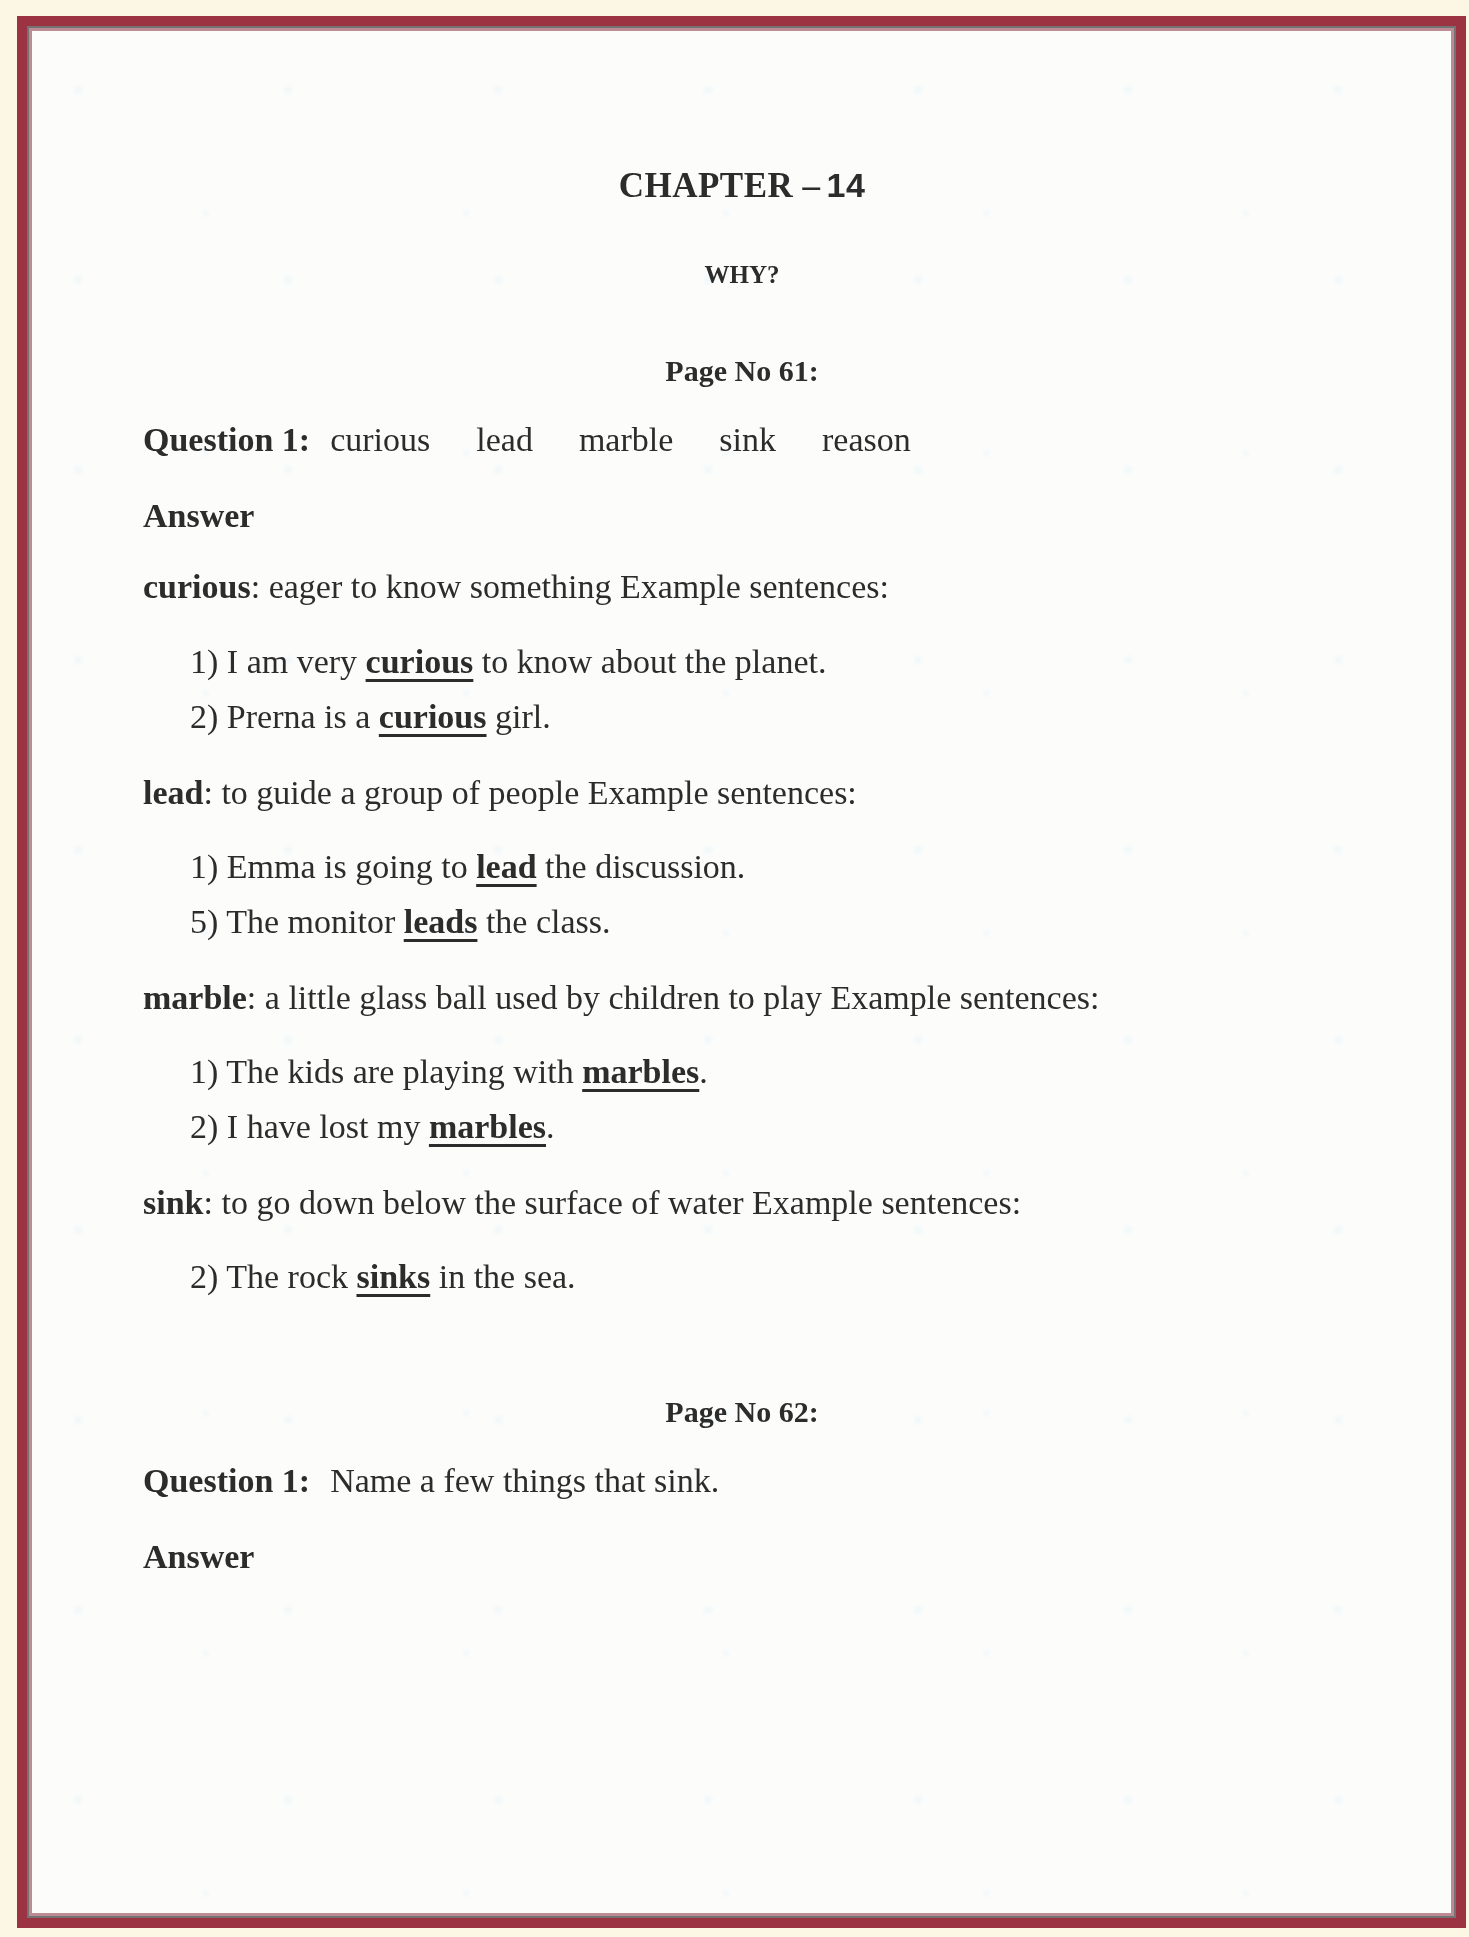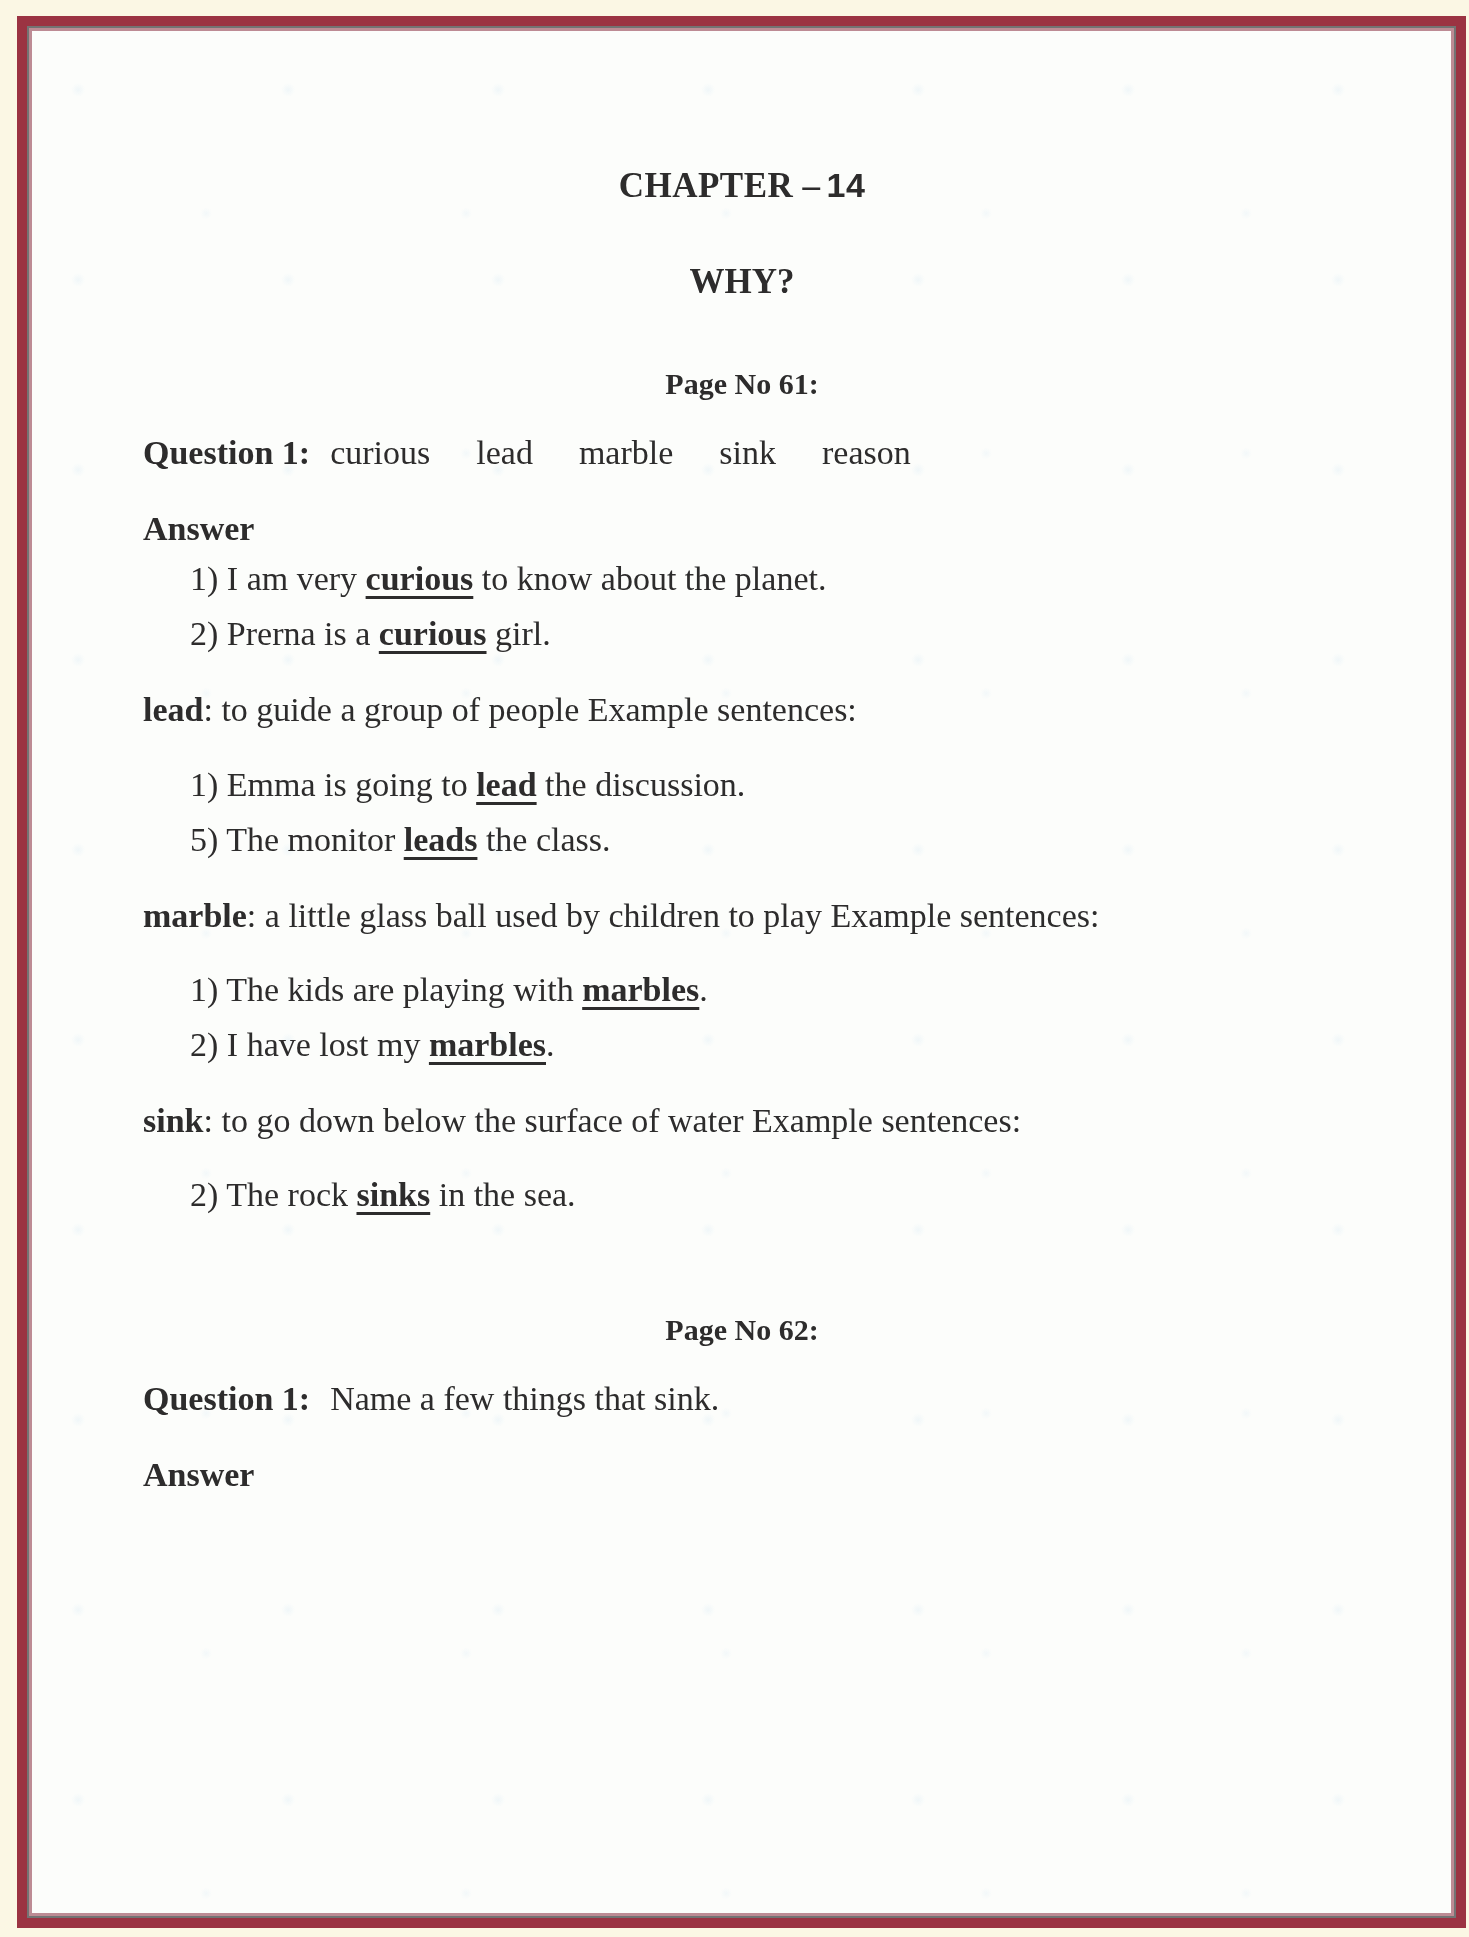--- a/index.html
+++ b/index.html
@@ -49,21 +49,21 @@
     letter-spacing: 0.5px;
   }
   .chapter .num {
     font-family: "Liberation Sans", sans-serif;
     font-size: 34px;
     margin-left: 6px;
   }
   .chapter-title {
     margin: 50px 0 0 0;
     text-align: center;
-    font-size: 35px;
+    font-size: 25px;
     font-weight: bold;
   }
   .page-no {
     margin: 88px 0 0 0;
     text-align: center;
     font-size: 30px;
     font-weight: bold;
   }
   .page-no.first {
     margin-top: 60px;
@@ -113,20 +113,21 @@
         <h1 class="chapter-title">WHY?</h1>
 
         <h2 class="page-no first">Page No 61:</h2>
 
         <p class="question-line"><strong>Question 1:</strong><span id="qwords"><span class="qword">curious</span><span class="qword">lead</span><span class="qword">marble</span><span class="qword">sink</span><span class="qword">reason</span></span></p>
 
         <p class="answer">Answer</p>
 
         <div id="definitions">
             <div class="def-block">
+              <p class="def-line"><span class="def-word">curious</span><span>: eager to know something Example sentences:</span></p>
               <div class="examples">
                 <p class="ex-line"><span>1) I am very </span><span class="ex-term">curious</span><span> to know about the planet.</span></p>
                 <p class="ex-line"><span>2) Prerna is a </span><span class="ex-term">curious</span><span> girl.</span></p>
               </div>
             </div>
             <div class="def-block">
               <p class="def-line"><span class="def-word">lead</span><span>: to guide a group of people Example sentences:</span></p>
               <div class="examples">
                 <p class="ex-line"><span>1) Emma is going to </span><span class="ex-term">lead</span><span> the discussion.</span></p>
                 <p class="ex-line"><span>5) The monitor </span><span class="ex-term">leads</span><span> the class.</span></p>

